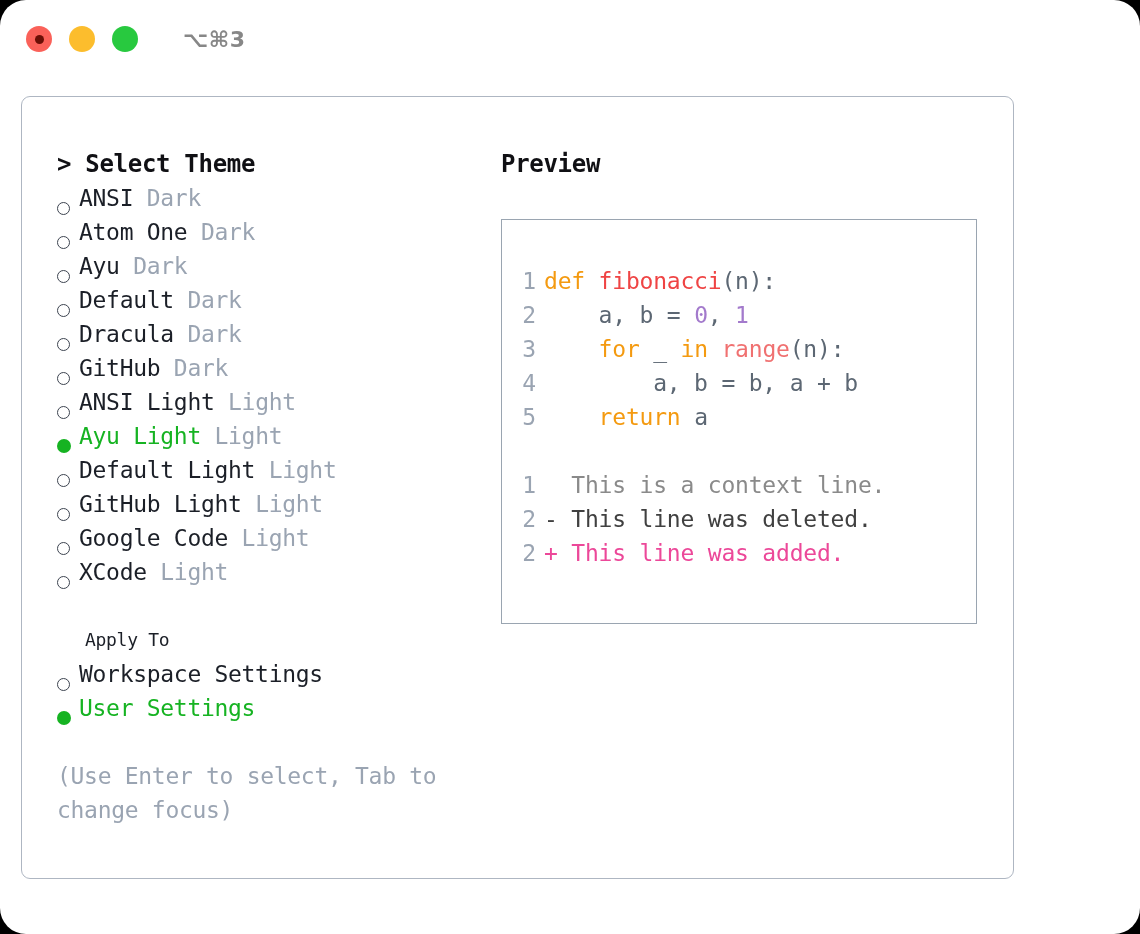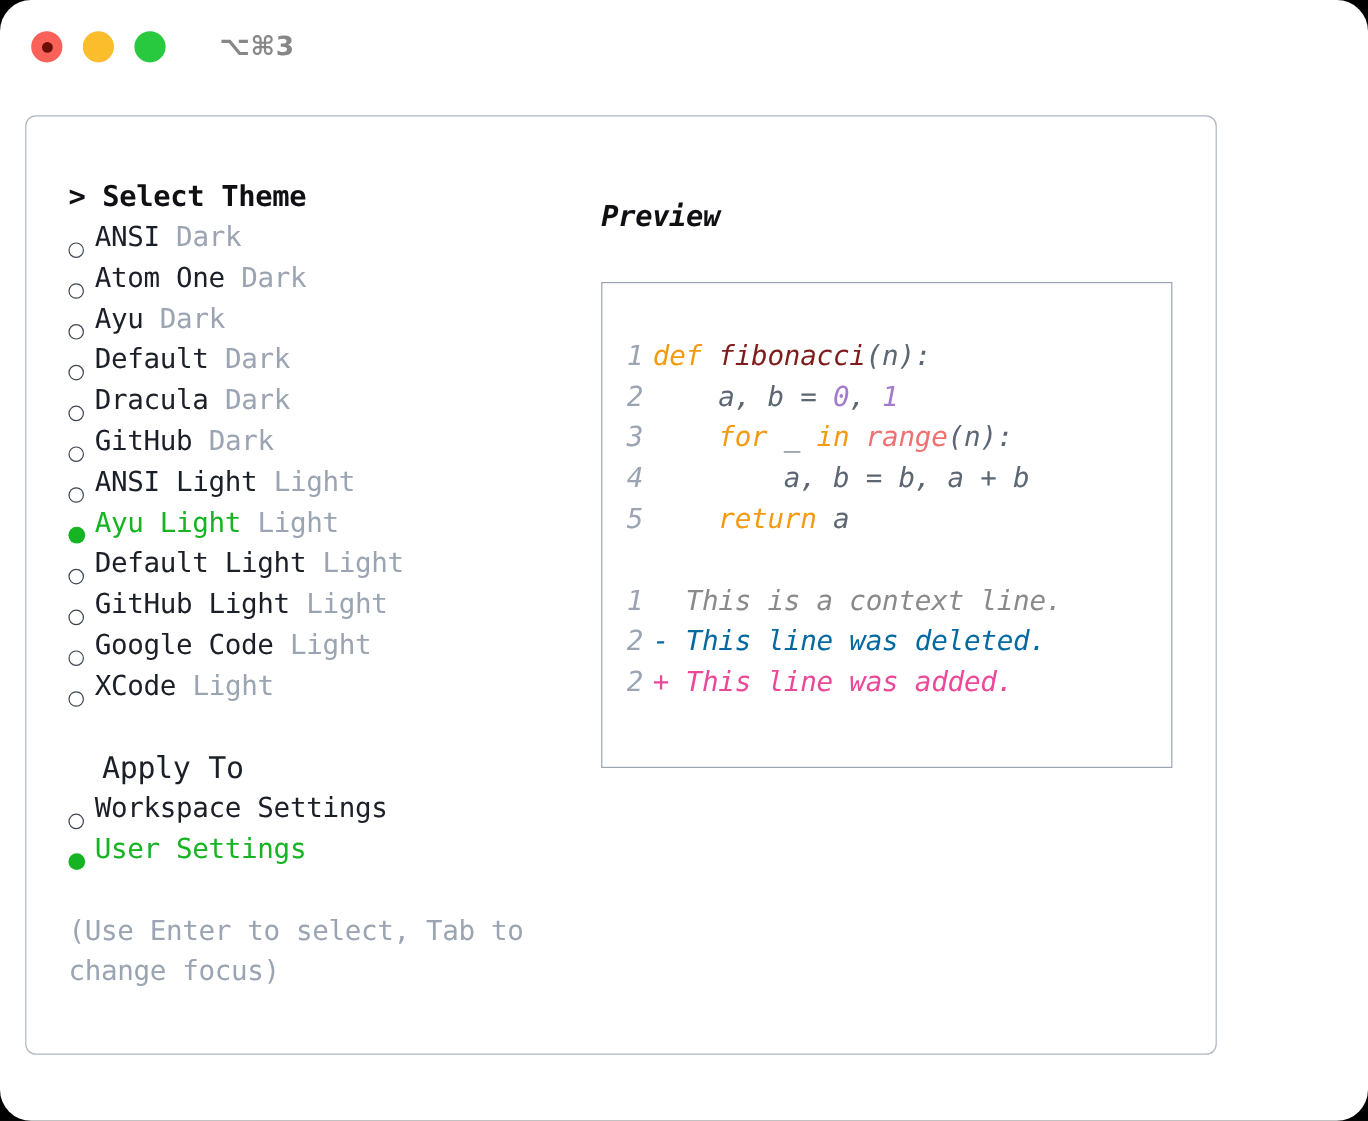--- a/index.html
+++ b/index.html
@@ -135,21 +135,21 @@
     border-radius: 50%;
     background: #16b322;
   }
   .theme-name { color: #1b1f27; }
   .theme-row.selected .theme-name { color: #16b322; }
   .theme-kind { color: #9aa4b2; }
 
   .section-gap { height: 34px; }
 
   .apply-header {
-    font-size: 25px;
+    font-size: 18px;
     color: #1b1f27;
     line-height: 34px;
     height: 34px;
     padding-left: 28px;
     white-space: pre;
     letter-spacing: -0.3px;
   }
 
   .hint {
     margin-top: 34px;
@@ -157,23 +157,22 @@
     line-height: 34px;
     color: #9aa4b2;
     letter-spacing: -0.3px;
     width: 400px;
   }
 
   
   .right-col {
     position: absolute;
     left: 479px;
-    top: 66px;
+    top: 50px;
     width: 490px;
-    font-style: italic;
   }
   .preview-header {
     font-size: 24px;
     font-weight: 700;
     color: #101014;
     line-height: 34px;
     letter-spacing: -0.3px;
   }
   .preview-box {
     margin-top: 38px;
@@ -198,28 +197,28 @@
     flex: 0 0 42px;
     text-align: right;
     color: #9aa4b2;
     padding-right: 8px;
     box-sizing: border-box;
   }
   .code-text { white-space: pre; }
 
   
   .tok-kw    { color: #f49a10; }
-  .tok-fn    { color: #7f1d1d; text-align: center; }
+  .tok-fn    { color: #ef4444; text-align: center; }
   .tok-num   { color: #a37acc; }
   .tok-call  { color: #f07171; }
   .tok-plain { color: #5c6773; }
   .tok-punct { color: #5c6773; }
 
   .diff-ctx { color: #8a8a8a; }
-  .diff-del { color: #0369a1; }
+  .diff-del { color: #404040; }
   .diff-add { color: #ec4899; }
 </style>
 </head>
 <body>
 
 <div class="window">
 
   <div class="titlebar">
     <div class="lights">
       <div class="light red">

